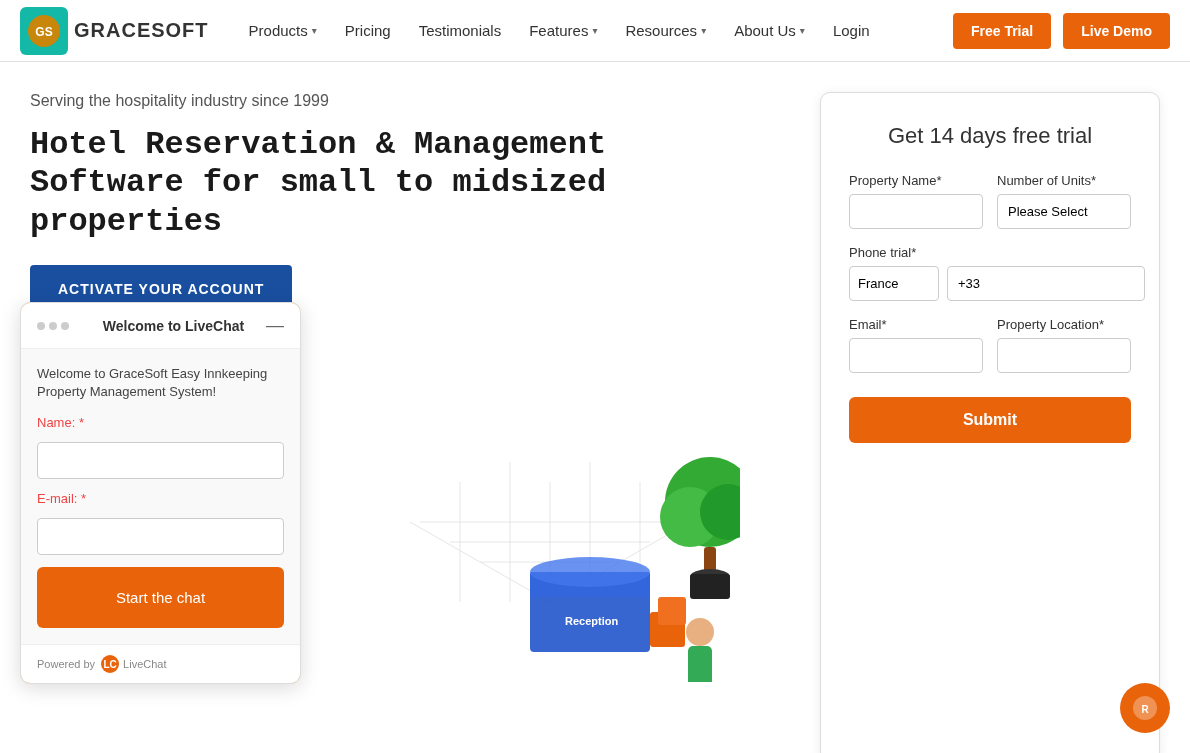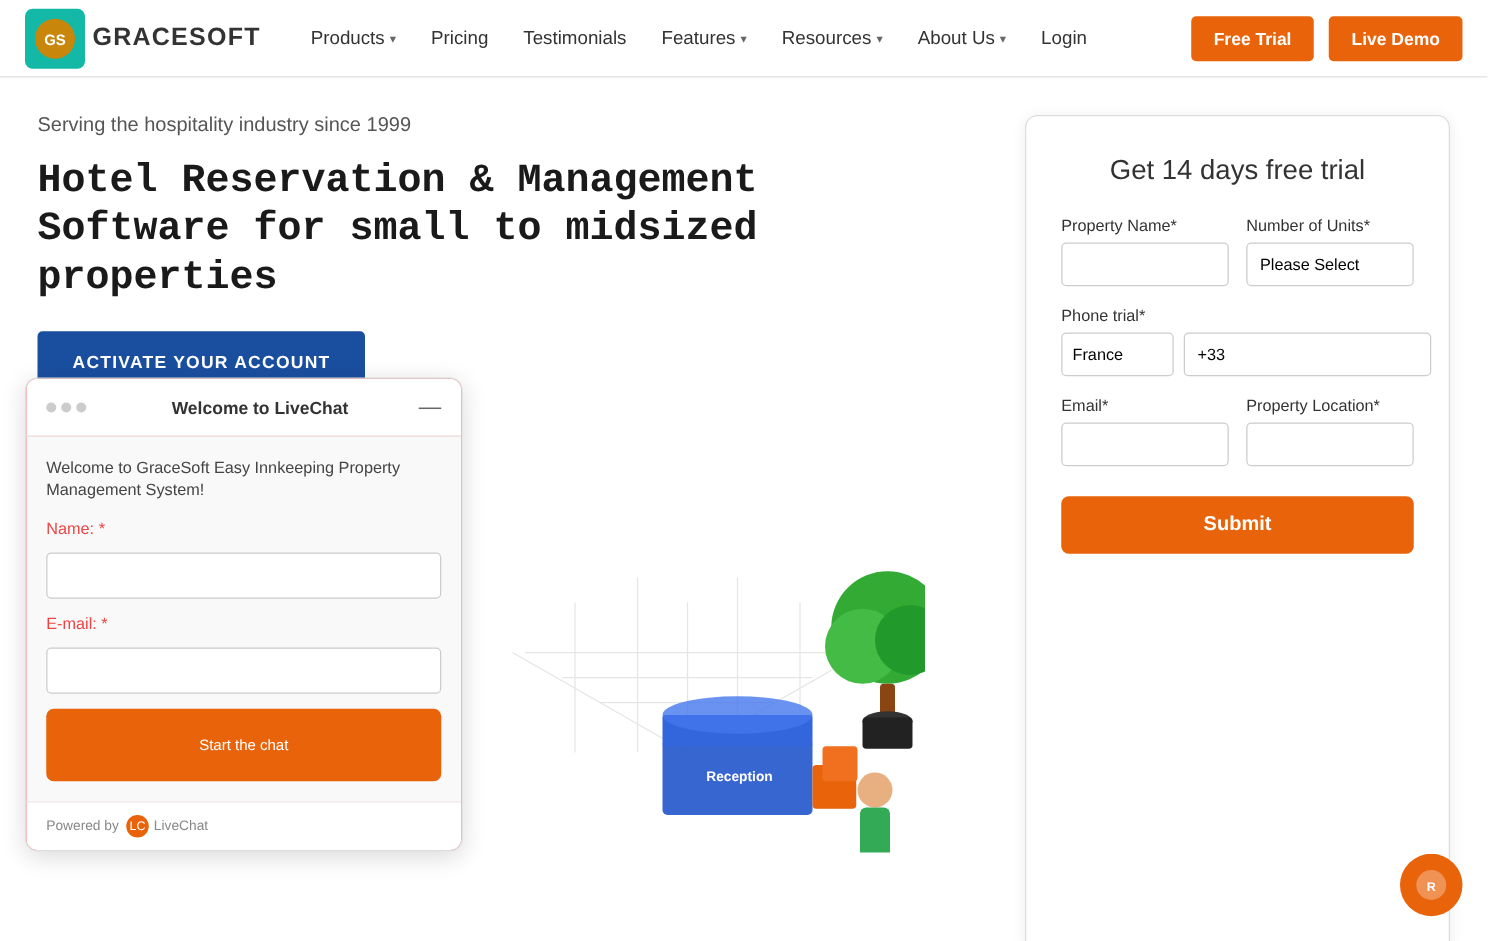--- a/index.html
+++ b/index.html
@@ -118,22 +118,22 @@
       text-transform: uppercase;
       margin-bottom: 30px;
       display: inline-block;
     }
 
     
     .livechat-widget {
       position: absolute;
       left: 20px;
       top: 240px;
-      width: 350px;
-      background: #ef4444;
+      width: 281px;
+      background: #fdba74;
       border: 1px solid #ddd;
       border-radius: 10px;
       box-shadow: 0 4px 20px rgba(0,0,0,0.15);
       z-index: 10;
       overflow: hidden;
     }
     .livechat-header {
       background: #fff;
       padding: 12px 16px;
       display: flex;
@@ -189,21 +189,21 @@
       background: #fff;
       outline: none;
     }
     .btn-start-chat {
       width: 100%;
       background: #e8630a;
       color: #fff;
       border: none;
       padding: 22px;
       border-radius: 6px;
-      font-size: 12px;
+      font-size: 15px;
       cursor: pointer;
     }
     .livechat-footer {
       padding: 10px 16px;
       background: #fff;
       display: flex;
       align-items: center;
       gap: 6px;
       font-size: 11px;
       color: #888;
@@ -217,21 +217,21 @@
     .lc-logo-icon {
       width: 18px;
       height: 18px;
       background: #e8630a;
       border-radius: 50%;
       display: flex;
       align-items: center;
       justify-content: center;
       font-size: 10px;
       color: #fff;
-      font-weight: normal;
+      font-weight: bold;
     }
 
     
     .illustration-area {
       position: absolute;
       left: 360px;
       top: 220px;
       width: 380px;
       height: 400px;
     }

